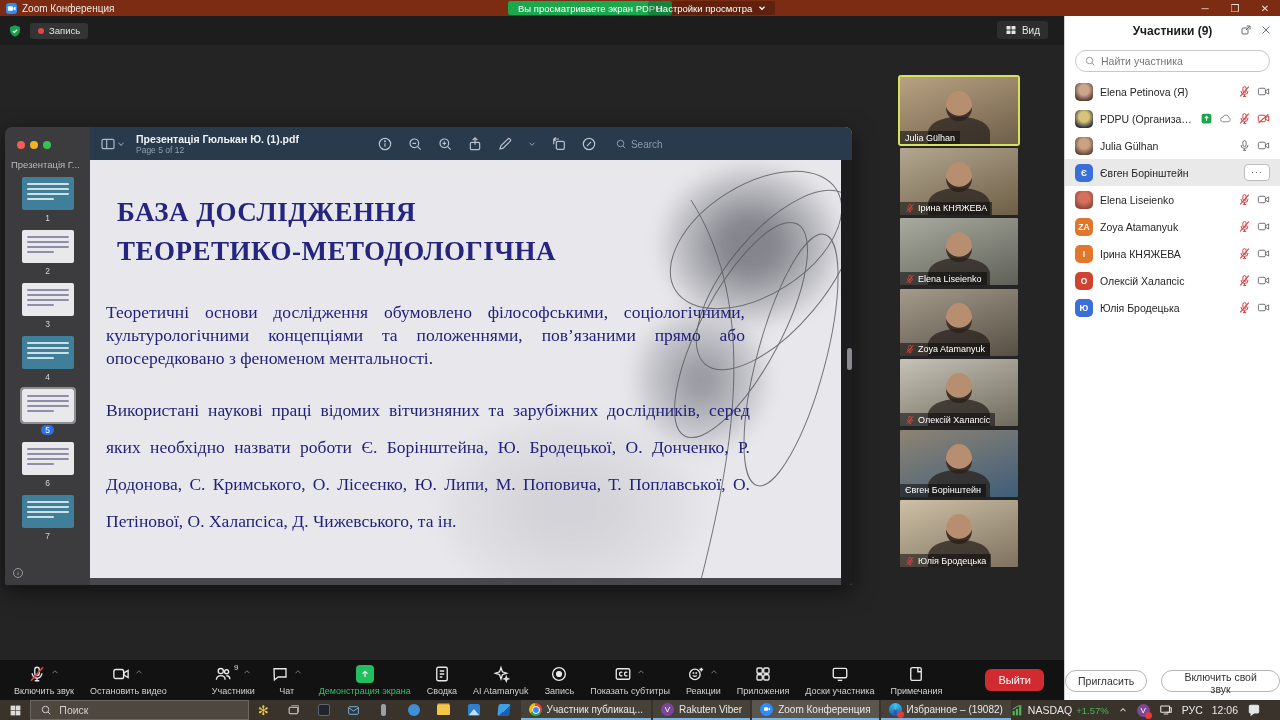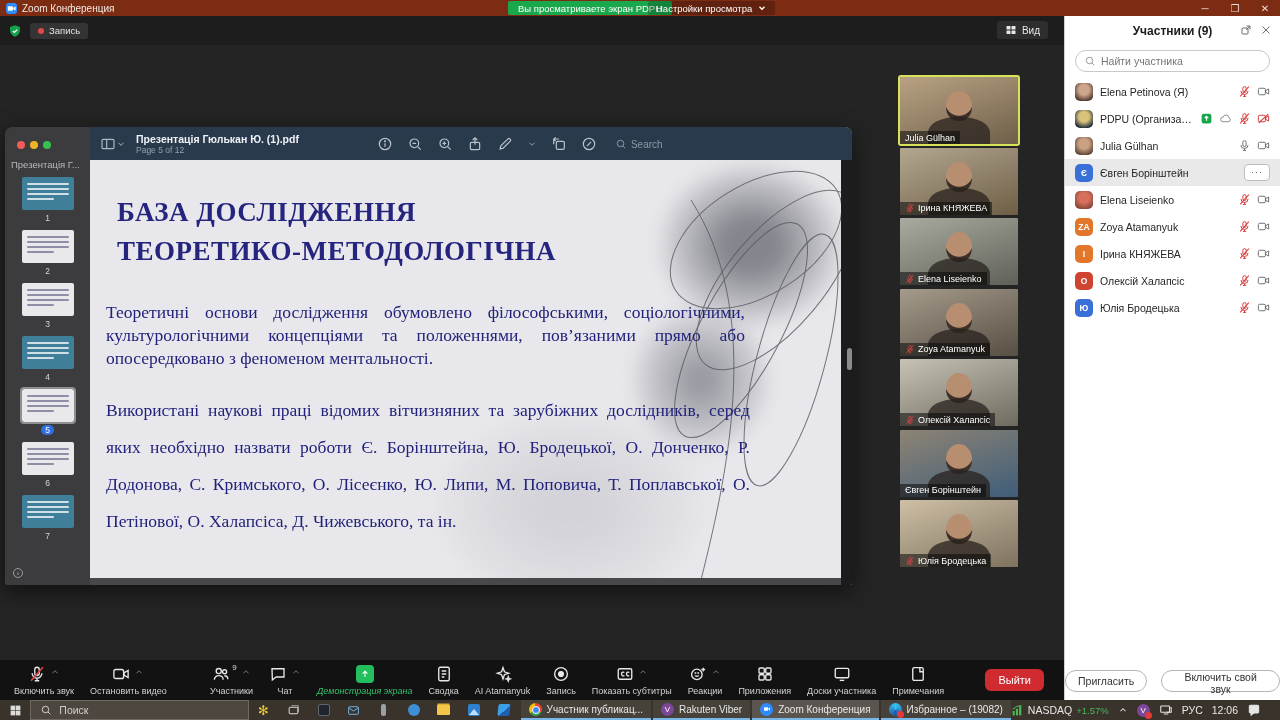--- a/index.html
+++ b/index.html
@@ -84,21 +84,21 @@
   #panel-buttons { position:absolute; bottom:8px; left:0; width:100%; display:flex; justify-content:center; gap:14px; }
   .pill-btn { border:1px solid #b5b5b5; border-radius:13px; background:#fff; height:22px; font-size:10.5px; color:#333; padding:0 12px; font-family:inherit; }
 
   
   #ctlbar { left:0; top:660px; width:1064px; height:40px; background:#121212; display:flex; align-items:center; padding:0 6px; }
   .ctl { display:flex; flex-direction:column; align-items:center; justify-content:center; gap:3px; padding:0 8px; position:relative; color:#e8e8e8; }
   .ctl .lbl { font-size:9px; color:#d2d2d2; white-space:nowrap; }
   .ctl .iconrow { display:flex; align-items:flex-start; gap:4px; height:18px; }
   .ctl .chev { color:#9a9a9a; margin-top:2px; }
   .ctl .badge9 { font-size:8px; color:#ddd; margin:-2px 0 0 -2px; }
-  .ctl.accent .lbl { color:#35c16a;font-style:italic; }
+  .ctl.accent .lbl { color:#35c16a; }
   .green-sq { width:18px; height:18px; border-radius:4px; background:#23bf5f; display:flex; align-items:center; justify-content:center; color:#fff; }
   .spacer { flex:1; }
   #leave-btn { background:#cf2b31; color:#fff; border:none; border-radius:6px; font-size:11px; padding:5px 13px; margin:0 14px 0 6px; font-family:inherit; }
 
   
   #taskbar { left:0; top:700px; width:1280px; height:20px; background:#39332b; display:flex; align-items:stretch; color:#e8e8e8; }
   #start-btn { width:38px; display:flex; align-items:center; justify-content:center; }
   #tb-search { width:268px; background:rgba(255,255,255,.10); border:1px solid rgba(255,255,255,.18); display:flex; align-items:center; gap:7px; padding:0 9px; color:#cfcfcf; font-size:10.5px; }
   .tb-ico { width:30px; display:flex; align-items:center; justify-content:center; }
   .tb-task { display:flex; align-items:center; gap:5px; padding:0 8px; max-width:150px; background:rgba(255,255,255,.07); border-bottom:2px solid #79b6e8; margin-left:2px; font-size:10px; white-space:nowrap; overflow:hidden; }

